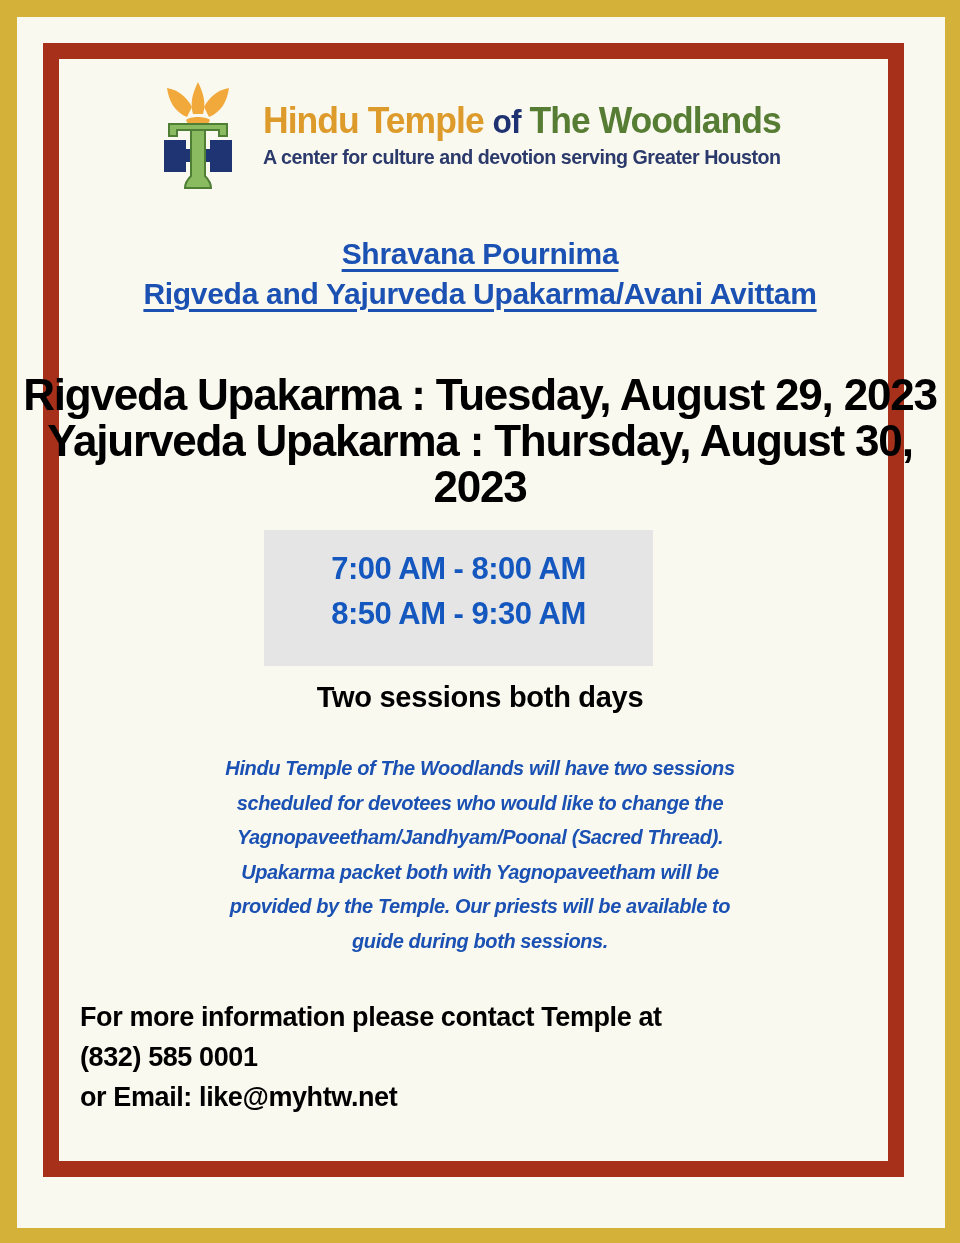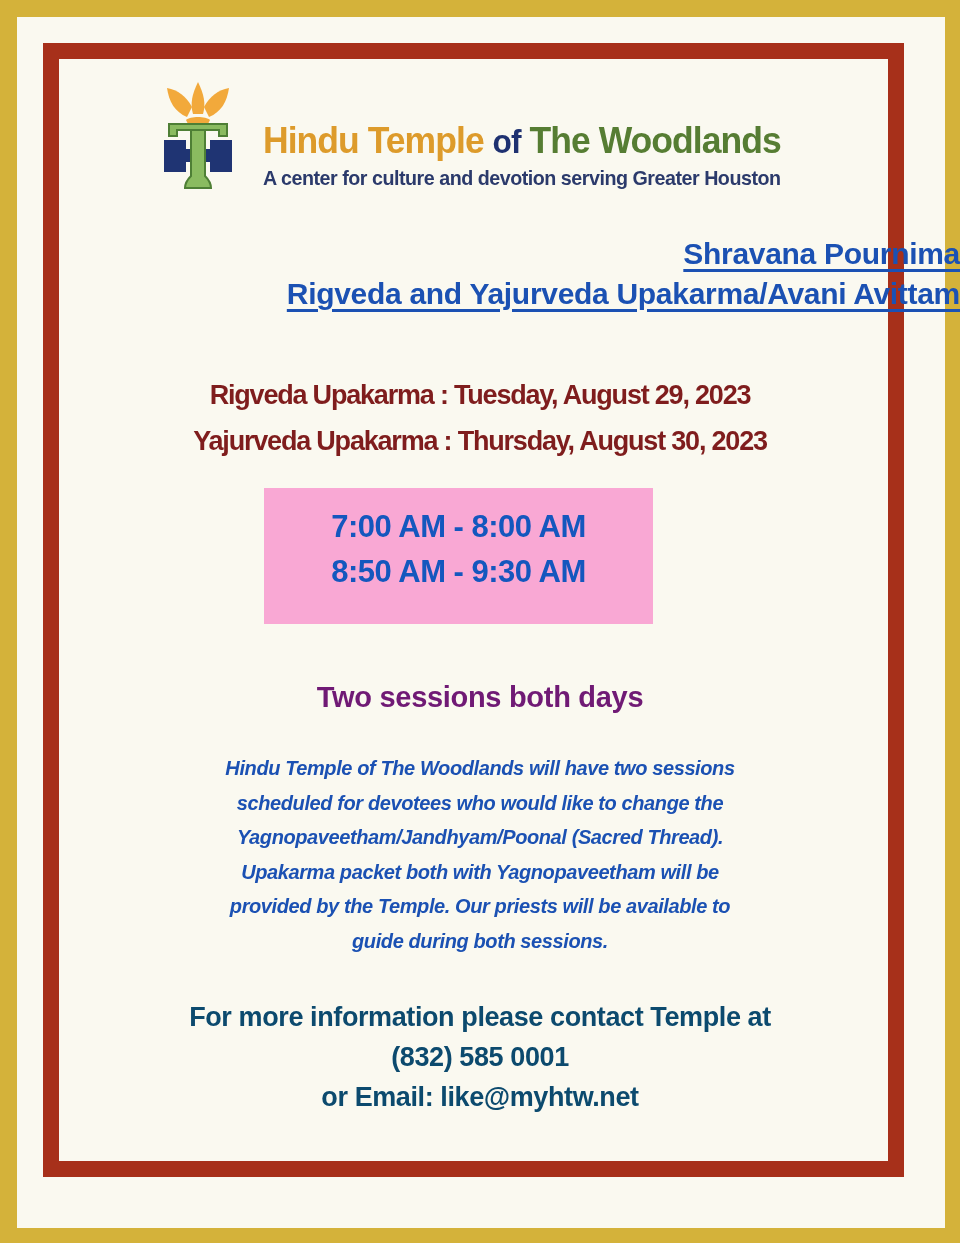--- a/index.html
+++ b/index.html
@@ -21,87 +21,87 @@
     left: 43px; top: 43px;
     width: 861px; height: 1134px;
     border: 16px solid #A7301A;
     box-sizing: border-box;
     background: #FAF9F0;
   }
   
   .logo-row {
     position: absolute;
     top: 80px; left: 0; width: 100%;
-    display: flex; justify-content: center; align-items: flex-end;
+    display: flex; justify-content: center; align-items: center;
     gap: 24px;
   }
   .logo-mark { width: 82px; height: 110px; flex: 0 0 auto; }
   .logo-textblock { display: flex; flex-direction: column; }
   .logo-title {
     font-size: 37px; font-weight: bold; letter-spacing: -1px;
     white-space: nowrap; line-height: 1.1;
     transform: scaleX(0.96); transform-origin: left center;
   }
   .logo-title .part1 { color: #DD9B2B; }
   .logo-title .part2 { color: #1E3170; font-size: 33px; }
   .logo-title .part3 { color: #567D33; }
   .logo-tagline {
     font-size: 20.5px; font-weight: bold; color: #2B3A6B;
     letter-spacing: -0.5px; white-space: nowrap; margin-top: 4px;
     transform: scaleX(0.96); transform-origin: left center;
   }
   
   .heading {
     position: absolute; top: 234px; left: 0; width: 100%;
-    text-align: right; color: #1B51B3;
+    text-align: center; color: #1B51B3;
     font-weight: bold; font-size: 30px; line-height: 40px;
     letter-spacing: -0.3px;
   }
   .heading .hline {
     text-decoration: underline;
     text-decoration-thickness: 3px;
     text-underline-offset: 5px;
   }
   
   .dates {
     position: absolute; top: 372px; left: 0; width: 100%;
-    text-align: center; color: #7f1d1d;
-    font-weight: bold; font-size: 27px; line-height: 46px;
+    text-align: center; color: #000000;
+    font-weight: bold; font-size: 44px; line-height: 46px;
     letter-spacing: -1.2px;
   }
   
   .schedule-box {
-    position: absolute; top: 488px; left: 264px;
+    position: absolute; top: 530px; left: 264px;
     width: 389px; height: 136px;
-    background: #f9a8d4;
+    background: #e5e5e5;
     display: flex; flex-direction: column;
     justify-content: center; align-items: center;
     padding-bottom: 14px; box-sizing: border-box;
   }
   .schedule-box .time-line {
     color: #1457BE; font-weight: bold; font-size: 31px;
     line-height: 45px; letter-spacing: -0.5px; white-space: nowrap;
   }
   
   .sessions-note {
     position: absolute; top: 681px; left: 0; width: 100%;
-    text-align: center; color: #701a75;
+    text-align: center; color: #000000;
     font-weight: bold; font-size: 29px; letter-spacing: -0.3px;
   }
   
   .description {
     position: absolute; top: 751px; left: 80px; width: 800px;
     text-align: center; color: #1B51B3;
     font-weight: bold; font-style: italic;
     font-size: 20px; line-height: 34.5px; letter-spacing: -0.4px;
   }
   
   .contact {
     position: absolute; top: 997px; left: 80px; width: 800px;
-    text-align: center; color: #0c4a6e;
+    text-align: left; color: #000000;
     font-weight: bold; font-size: 27px; line-height: 40px;
     letter-spacing: -0.4px;
   }
 </style>
 </head>
 <body>
 
 <div class="page">
   <div class="cream-area"></div>
   <div class="red-frame"></div>

